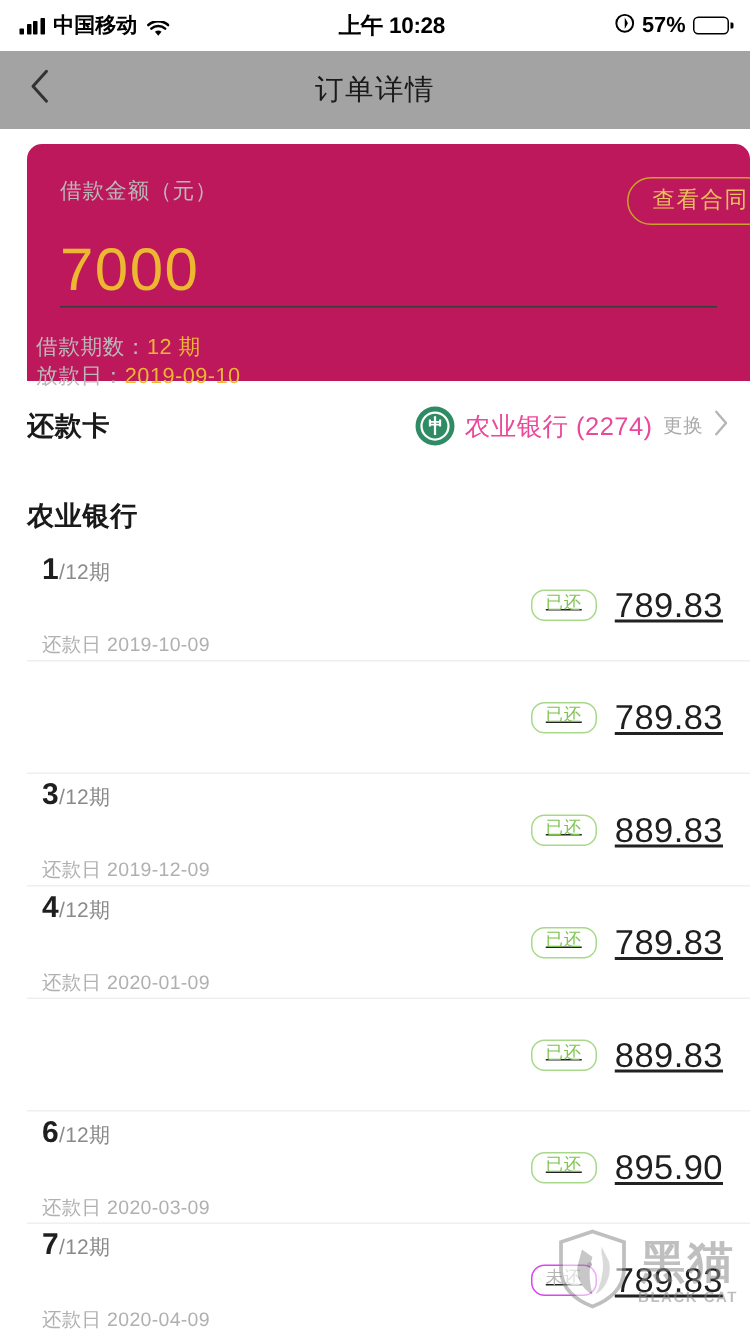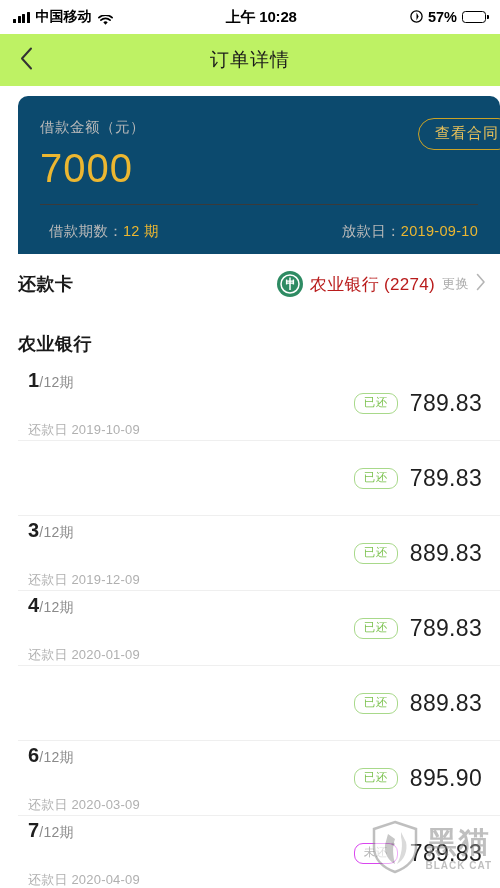--- a/index.html
+++ b/index.html
@@ -45,88 +45,88 @@
     width:2px; height:4px; background:#000; border-radius:0 1px 1px 0;
   }
   .battery-fill { height:100%; background:#000; border-radius:1.5px; }
   .pct { font-size:14.5px; font-weight:bold; }
 
   
   .navbar {
     height:52px;
     display:flex; align-items:center;
     position:relative;
-    background:#bef264;
+    background:#a3a3a3;
   }
   .back-btn {
     width:52px; height:52px;
     display:flex; align-items:center; justify-content:center;
     cursor:pointer;
   }
   .nav-title {
     position:absolute; left:0; right:0;
     text-align:center;
     font-size:19px; color:#1a1a1a;
     letter-spacing:1px;
     pointer-events:none;
   }
 
   
   .card-wrap { padding:10px 0 0 18px; }
   .loan-card {
-    background:#0c4a6e;
+    background:#be185d;
     border-radius:10px 10px 0 0;
     height:158px;
     position:relative;
     padding:22px 0 0 22px;
     overflow:visible;
   }
   .loan-label { font-size:14.5px; color:#b9b9b9; letter-spacing:0.5px; }
   .loan-amount {
     font-size:40px; color:#ecb731; font-weight:500;
-    letter-spacing:1px; line-height:1.15; margin-top:8px;
+    letter-spacing:1px; line-height:1.15; margin-top:20px;
   }
   .contract-btn {
     position:absolute; right:-14px; top:22px;
     border:1.4px solid #c9a227;
     border-radius:16px;
     color:#e8c15a;
     font-size:15px;
     padding:5px 14px 6px 16px;
     letter-spacing:1px;
     cursor:pointer;
     background:transparent;
   }
   .card-divider {
     position:absolute; left:22px; right:22px; top:108px;
     height:1px; background:#3a3a3a;
   }
   .card-foot {
-    position:absolute; left:31px; right:22px; top:126px;
+    position:absolute; left:6px; right:22px; top:126px;
     display:flex; justify-content:space-between;
-    font-size:14.5px; color:#b9b9b9; letter-spacing:0.3px;
+    font-size:14.5px; color:#b9b9b9; letter-spacing:0.3px;flex-direction:column;
   }
   .card-foot b { color:#ecb731; font-weight:500; }
 
   
   .repay-row {
     height:60px;
     display:flex; align-items:center;
     padding:0 14px 0 18px;
     background:#fff;
   }
   .repay-title { font-size:18px; font-weight:bold; color:#1a1a1a; letter-spacing:0.5px; }
   .repay-right { margin-left:auto; display:flex; align-items:center; gap:7px; cursor:pointer; }
   .bank-logo {
     width:26px; height:26px; border-radius:50%;
     background:#2e8b63;
     display:flex; align-items:center; justify-content:center;
     flex:0 0 auto;
   }
-  .bank-name { font-size:17px; color:#b91c1c; letter-spacing:0.3px; }
+  .bank-name { font-size:17px; color:#ec4899; letter-spacing:0.3px; }
   .change-link { font-size:13px; color:#aaa; letter-spacing:0.5px; }
   .chev-right { color:#b5b5b5; }
 
   
   .bills-title {
     font-size:18px; font-weight:bold; color:#1a1a1a;
     padding:18px 0 0 18px; letter-spacing:0.5px;
   }
   .bill-list { margin-top:10px; }
   .bill-row {
@@ -136,21 +136,21 @@
     position:relative;
   }
   .bill-row::after {
     content:""; position:absolute; left:18px; right:0; bottom:0;
     height:1px; background:#efefef;
   }
   .bill-left { display:flex; flex-direction:column; gap:5px; }
   .bill-period { font-size:14px; color:#8a8a8a; letter-spacing:0.2px; }
   .bill-period b { font-size:20px; color:#1f1f1f; font-weight:bold; }
   .bill-date { font-size:13px; color:#b0b0b0; letter-spacing:0.2px;margin-top:24px; }
-  .bill-right { margin-left:auto; display:flex; align-items:center; gap:12px; }
+  .bill-right { margin-left:auto; display:flex; align-items:center; gap:12px;text-decoration:underline; }
   .badge {
     font-size:11.5px;
     border-radius:9px;
     padding:2px 9px 3px 9px;
     line-height:1.2;
     letter-spacing:0.5px;
   }
   .badge.paid { border:1px solid #a8d98a; color:#7cc24f; }
   .badge.unpaid { border:1px solid #d946ef; color:#b5b5b5; }
   .bill-amount { font-size:23px; color:#1f1f1f; letter-spacing:0.3px; }

